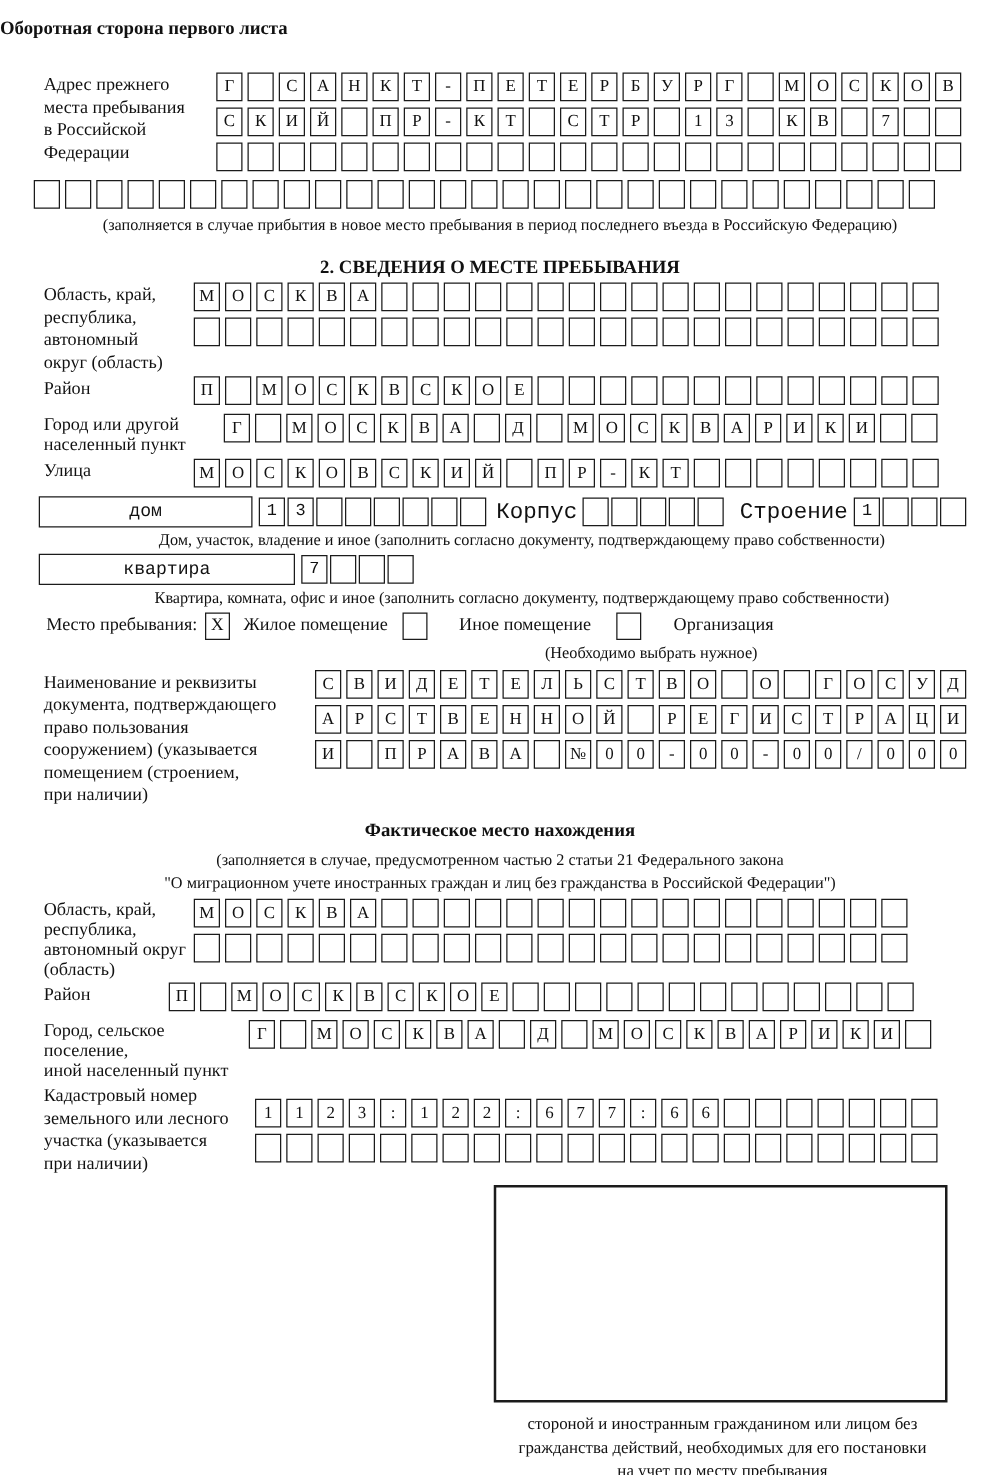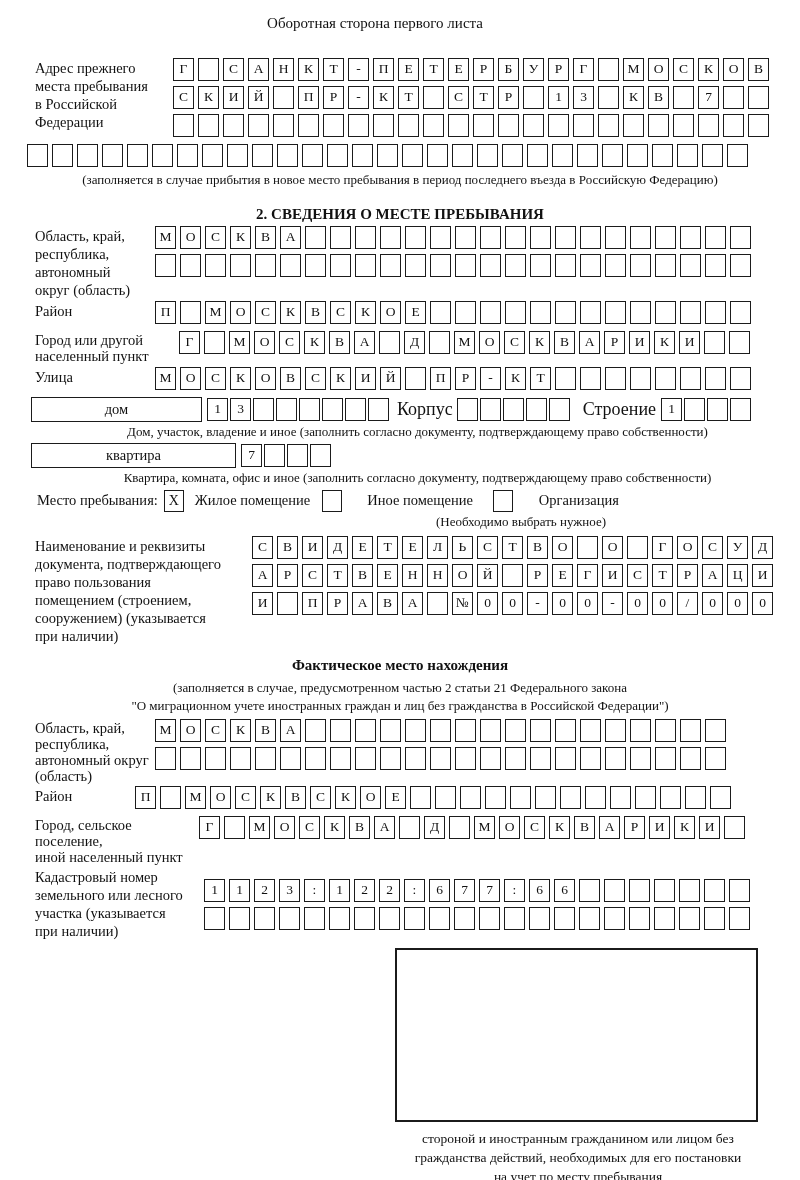--- a/index.html
+++ b/index.html
@@ -2,42 +2,42 @@
 <html lang="ru"><head>
 <meta charset="utf-8">
 <style>
   html,body{margin:0;padding:0;background:#fff;}
   body{
     width:800px;height:1180px;overflow:hidden;position:relative;
     font-family:"Liberation Serif","DejaVu Serif",serif;
     color:#111;font-size:14px;
   }
   .page{padding-top:14px;}
-  .hdr{font-size:15px;line-height:18px;text-align:center;margin-right:50px;margin-bottom:26px;}
+  .hdr{font-size:15px;line-height:18px;text-align:left;margin-right:50px;margin-bottom:26px;font-weight:bold;}
   
   .field{display:flex;margin-left:35px;margin-bottom:2px;}
   .label{flex:none;font-size:14.5px;line-height:18px;padding-top:1px;}
   .label.tightlh{line-height:16px;}
   .grids{flex:none;}
   .crow{display:flex;gap:4px;height:23px;margin-bottom:5px;}
   .crow.tight{gap:2px;margin-bottom:0;}
   .cell{
     flex:none;width:21px;height:23px;box-sizing:border-box;
     border:1.5px solid #1b1b1b;display:flex;align-items:center;justify-content:center;
     font-size:13.5px;padding-bottom:1px;background:#fff;
   }
   .fullrow{margin-left:27px;}
   .cap{font-size:13px;line-height:16px;text-align:center;}
   .cap.center{text-align:center;margin-bottom:16px;}
   .cap.left{margin-left:35px;margin-bottom:3px;}
   .sectitle{font-size:15px;font-weight:bold;text-align:center;line-height:20px;margin-bottom:2px;}
   .sectitle.mt{margin-top:4px;margin-bottom:4px;}
   .factcaps{font-size:13px;line-height:18px;text-align:center;margin-bottom:4px;}
   
-  .domrow{display:flex;align-items:center;margin-left:31px;margin-bottom:2px;height:25px;}
+  .domrow{display:flex;align-items:center;margin-left:31px;margin-bottom:2px;height:25px;font-family:Liberation Mono, monospace;}
   .domrow .crow{margin-bottom:0;}
   .wbox{
     flex:none;box-sizing:border-box;height:25px;border:1.6px solid #1b1b1b;
     display:flex;align-items:center;justify-content:center;font-size:14.5px;background:#fff;
   }
   .inl{font-size:18px;white-space:nowrap;}
   
   .stayrow{display:flex;align-items:center;margin-left:37px;height:23px;margin-bottom:2px;}
   .stlabel{font-size:14.5px;}
   .cb{
@@ -399,22 +399,22 @@
     <span class="cb" style="margin-left:20px"></span>
     <span class="opt" style="margin-left:26px">Организация</span>
   </div>
   <div class="cap needed">(Необходимо выбрать нужное)</div>
 
   <div class="field docblock">
     <div class="label" style="width:217px">
         <div>Наименование и реквизиты</div>
         <div>документа, подтверждающего</div>
         <div>право пользования</div>
+        <div>сооружением) (указывается</div>
         <div>помещением (строением,</div>
-        <div>сооружением) (указывается</div>
         <div>при наличии)</div>
       </div>
     <div class="grids">
       <div class="crow">
           <div class="cell">С</div>
           <div class="cell">В</div>
           <div class="cell">И</div>
           <div class="cell">Д</div>
           <div class="cell">Е</div>
           <div class="cell">Т</div>

